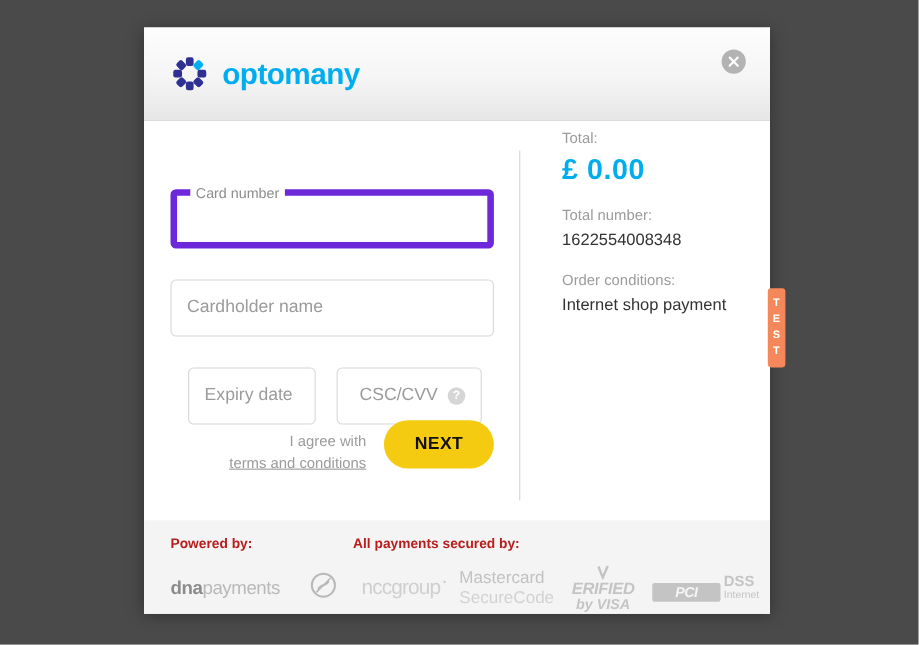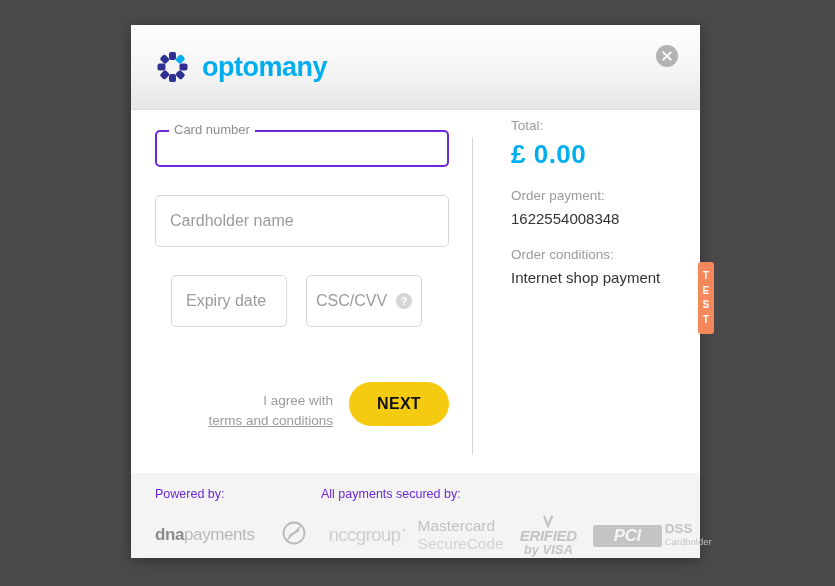--- a/index.html
+++ b/index.html
@@ -111,23 +111,24 @@
     border: 1px solid #d8d8d8;
     border-radius: 5px;
     background: #fff;
     display: flex;
     align-items: center;
     padding: 0 14px;
     font-size: 16px;
     color: #9b9b9b;
   }
   .field.focused {
-    border: 2px solid #6d28d9;
-    height: 37px;
-    position: relative;
+    border: 6px solid #6d28d9;
+    height: 54px;
+    position: relative;
+    margin-top: 42px;
   }
   .field-notch {
     position: absolute;
     left: 12px;
     top: -9px;
     background: #ffffff;
     padding: 0 5px;
     font-size: 13px;
     color: #8d8d8d;
     line-height: 1;
@@ -135,22 +136,22 @@
   .row-spacer { height: 28px; }
   .field-row {
     display: flex;
     gap: 19px;
     padding-left: 16px;
   }
   .field.small {
     width: 116px;
   }
   .field.csc {
-    width: 116px;
-    justify-content: center;
+    width: 132px;
+    justify-content: flex-end;
     gap: 9px;
   }
   .help-icon {
     width: 16px;
     height: 16px;
     border-radius: 50%;
     background: #d6d6d6;
     color: #ffffff;
     font-size: 11px;
     font-weight: bold;
@@ -251,21 +252,22 @@
     bottom: 0;
     width: 569px;
     height: 85px;
     background: #f4f4f4;
     box-sizing: border-box;
     padding: 14px 24px 0 24px;
   }
   .footer-labels {
     display: flex;
     font-size: 12.5px;
-    color: #6d28d9;
+    color: #b91c1c;
+    font-weight: bold;
   }
   .footer-labels .pw { width: 166px; }
   .footer-logos {
     display: flex;
     align-items: center;
     margin-top: 12px;
   }
   .dna-logo {
     font-size: 17px;
     letter-spacing: -0.4px;
@@ -305,21 +307,21 @@
   .visa .v2 { font-size: 13px; font-weight: bold; font-style: italic; }
   .pci {
     margin-left: 16px;
     display: flex;
     align-items: flex-end;
     color: #c4c4c4;
   }
   .pci .pci-box {
     background: #c4c4c4;
     color: #f4f4f4;
-    font-size: 17px;
+    font-size: 13px;
     font-weight: bold;
     font-style: italic;
     padding: 1px 21px;
     border-radius: 2px;
     letter-spacing: -0.5px;
   }
   .pci .dss {
     margin-left: 3px;
     line-height: 1.05;
   }
@@ -385,21 +387,21 @@
       <div class="agree">
         <div>I agree with</div>
         <a>terms and conditions</a>
       </div>
       <button class="next-btn">NEXT</button>
     </div>
 
     <div class="summary-col">
       <div class="sum-label first">Total:</div>
       <div class="sum-total">£ 0.00</div>
-      <div class="sum-label">Order payment:</div>
+      <div class="sum-label">Total number:</div>
       <div class="sum-value">1622554008348</div>
       <div class="sum-label">Order conditions:</div>
       <div class="sum-value">Internet shop payment</div>
     </div>
   </div>
 
   <div class="test-tab">
     <div>T</div>
     <div>E</div>
     <div>S</div>
@@ -440,20 +442,20 @@
         <div class="v1"><svg width="11" height="13" viewBox="0 0 11 13" style="vertical-align:-2px">
               <path d="M1 1 L5 11 L9.5 0.5" fill="none" stroke="#c4c4c4" stroke-width="2.2"></path>
             </svg><span>ERIFIED</span></div>
         <div class="v2">by VISA</div>
       </div>
 
       <div class="pci">
         <span class="pci-box">PCI</span>
         <span class="dss">
           <span class="d1" style="display:block">DSS</span>
-          <span class="d2" style="display:block">Cardholder</span>
+          <span class="d2" style="display:block">Internet</span>
         </span>
       </div>
 
     </div>
   </div>
 
 </div>
 
 </body></html>

